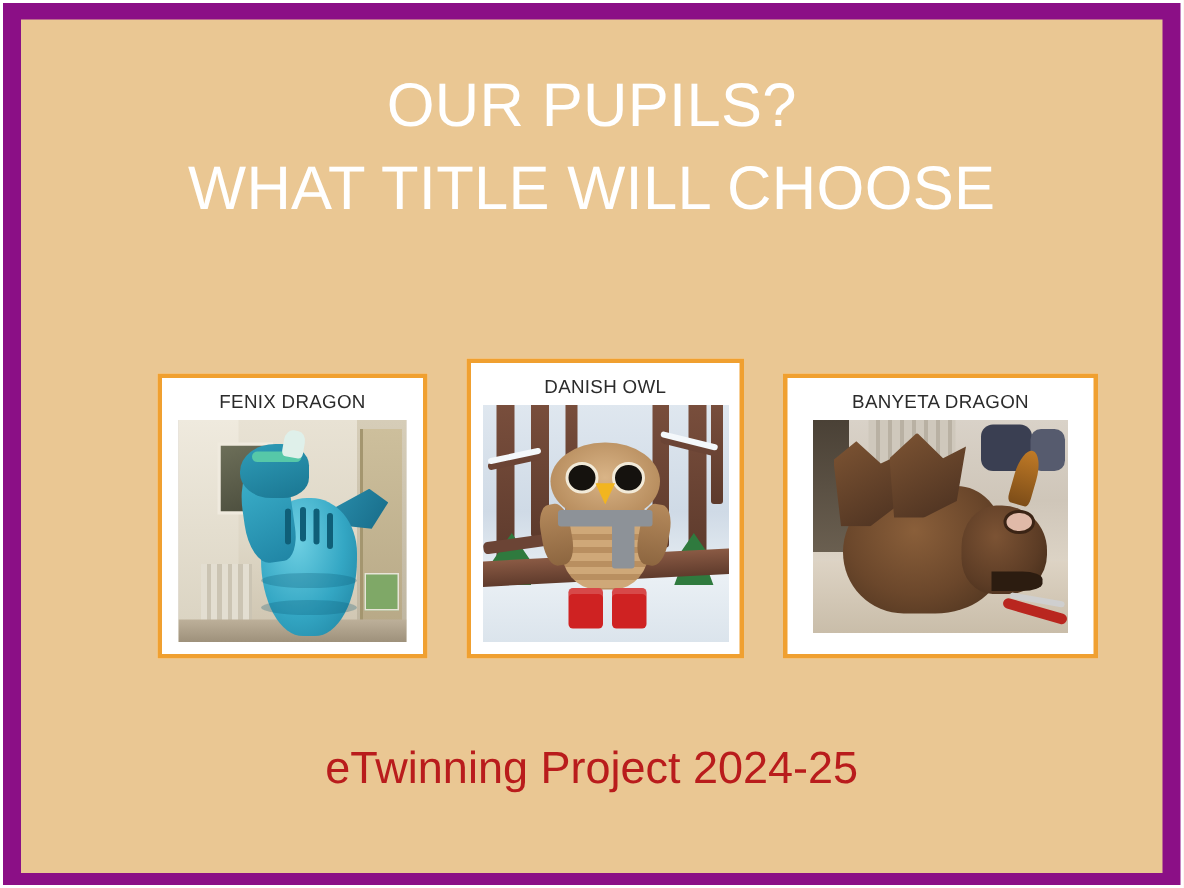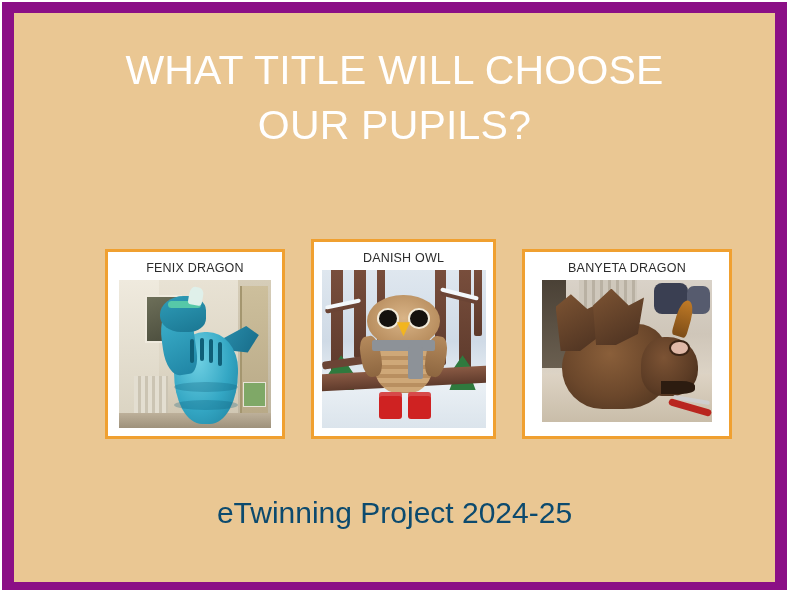--- a/index.html
+++ b/index.html
@@ -354,38 +354,38 @@
   }
 
   .footer-block {
     position: absolute;
     left: 0;
     top: 480px;
     width: 761px;
     text-align: center;
   }
   .footer-text {
-    color: #0c4a6e;
+    color: #b91c1c;
     font-size: 30px;
     line-height: 40px;
     font-weight: 400;
     font-family: "Liberation Sans", sans-serif;
     white-space: nowrap;
   }
 </style>
 </head>
 <body>
 
 <div class="slide-outer">
   <div class="slide-frame">
     <div class="slide-canvas">
 
       <div class="title-block">
+        <span class="title-line">OUR PUPILS?</span>
         <span class="title-line">WHAT TITLE WILL CHOOSE</span>
-        <span class="title-line">OUR PUPILS?</span>
       </div>
 
       <div class="cards-row">
 
         <div class="card card-1">
           <div class="card-label">FENIX DRAGON</div>
           <div class="card-photo">
             <div class="ph-room">
               <div class="wall-left"></div>
               <div class="wall-right"></div>

